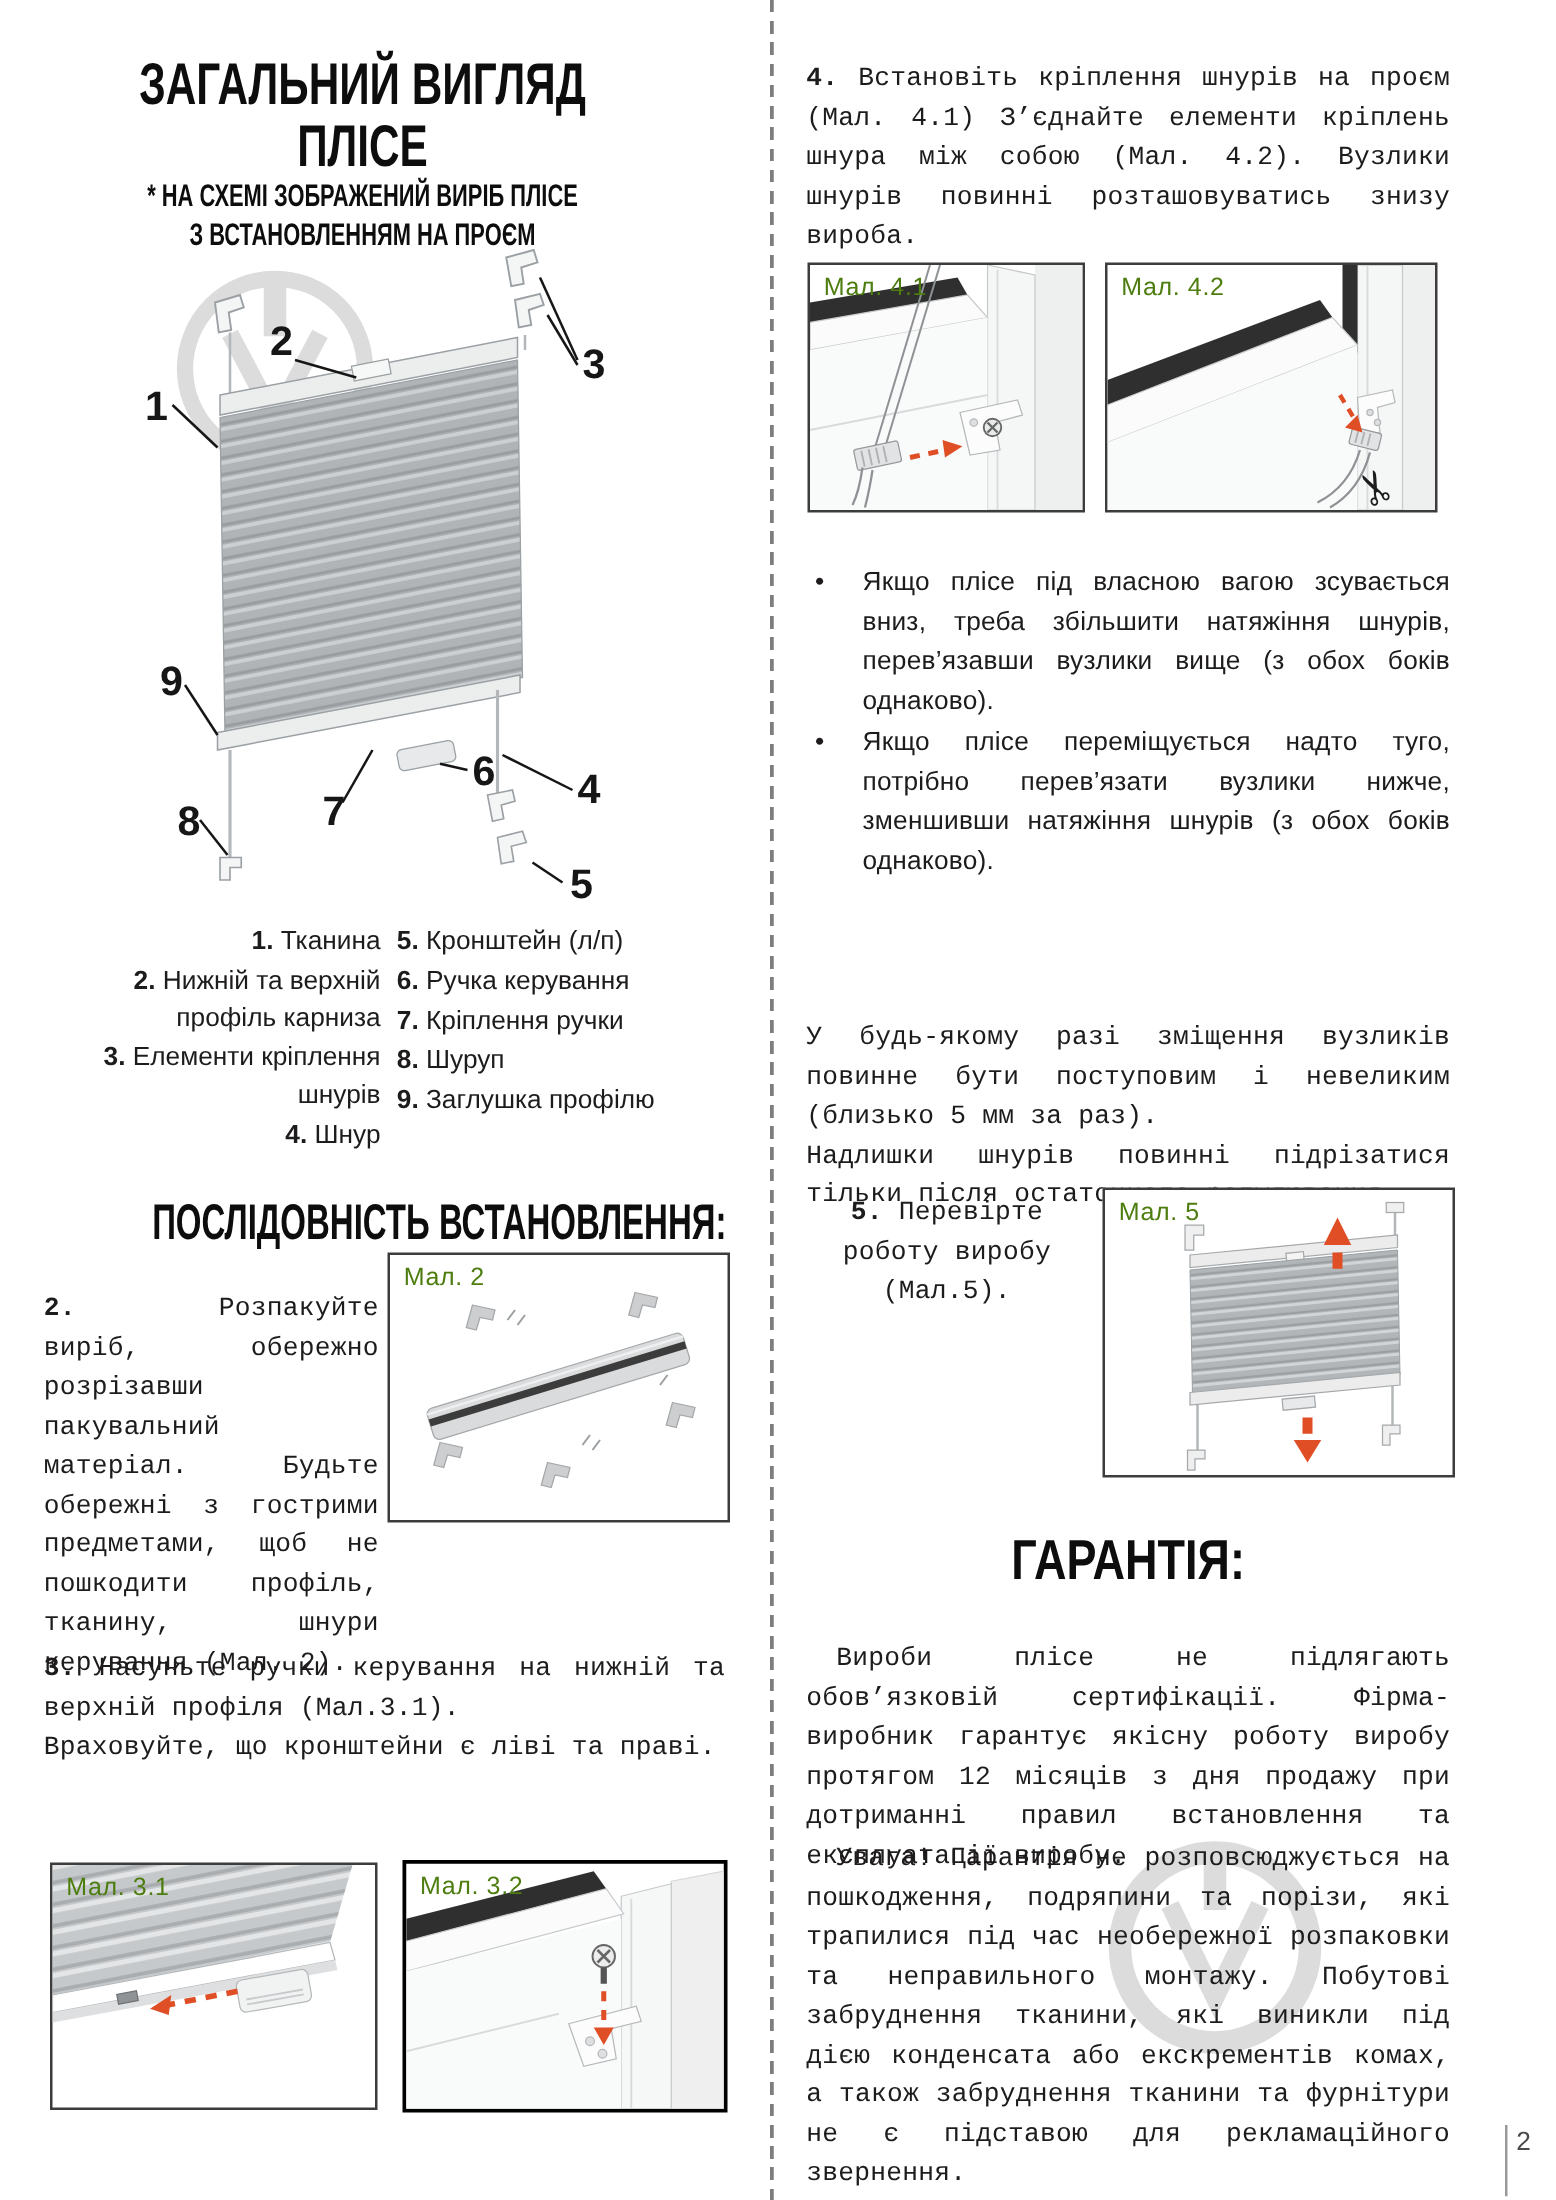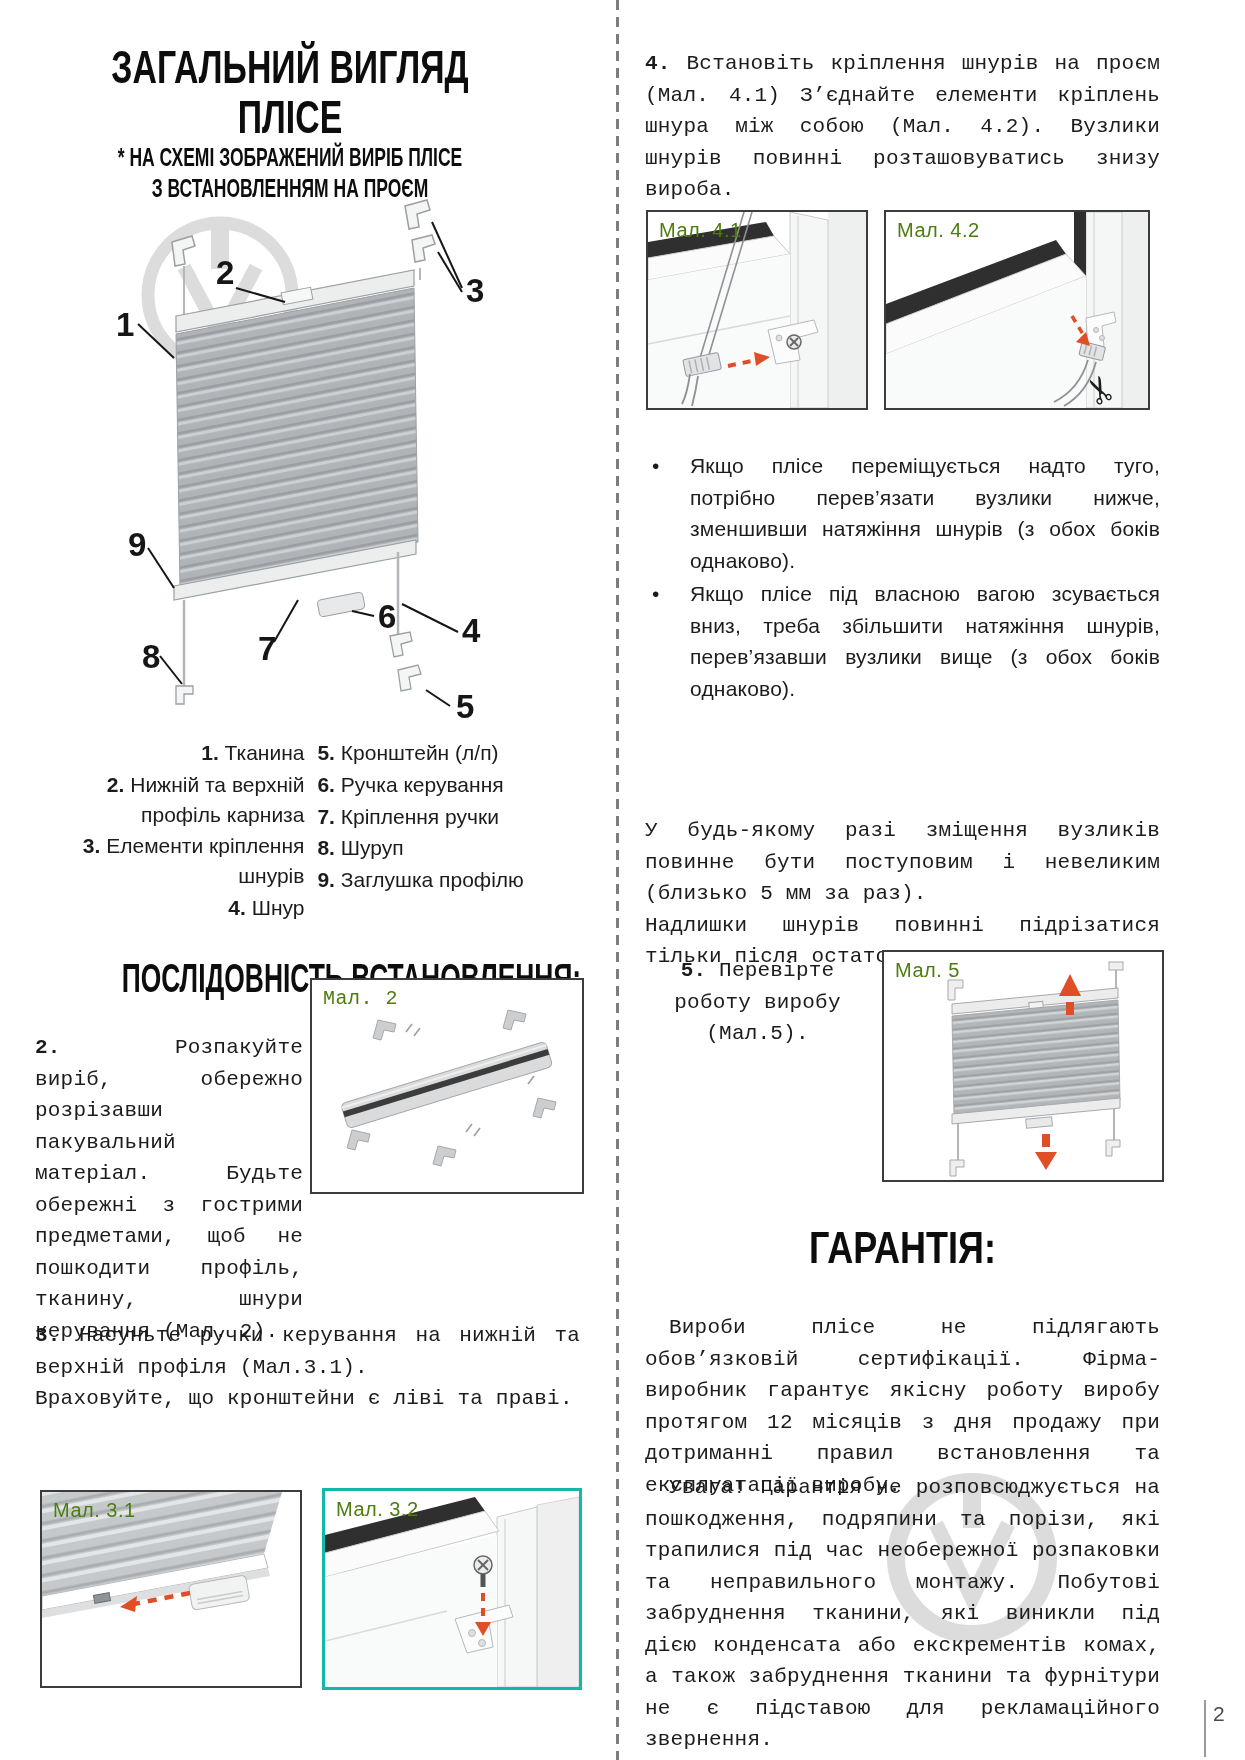--- a/index.html
+++ b/index.html
@@ -130,21 +130,21 @@
   </div>
 </div>
 
 <div class="abs" style="left:35px;top:956px;width:510px;">
   <div class="hline seq-line">ПОСЛІДОВНІСТЬ ВСТАНОВЛЕННЯ:</div>
 </div>
 
 <div class="abs body-text" style="left:35px;top:1032px;width:268px;">
   <p><b class="stepnum">2.</b>&nbsp;&nbsp;<span>Розпакуйте виріб, обережно розрізавши пакувальний матеріал. Будьте обережні з гострими предметами, щоб не пошкодити профіль, тканину, шнури керування (Мал. 2).</span></p>
 </div>
-<div class="figbox" style="left:310px;top:978px;width:270px;height:212px;border:2px solid #3c3c3c;font-family:Liberation Mono, monospace;">
+<div class="figbox" style="left:310px;top:1002px;width:270px;height:212px;border:2px solid #3c3c3c;">
   <svg viewBox="0 0 270 212">
     <g transform="rotate(-17 135 106)">
       <rect x="28" y="92" width="214" height="26" rx="5" fill="#d9dbdc" stroke="#a5a8aa"></rect>
       <line x1="28" y1="96" x2="242" y2="96" stroke="#eef0f0" stroke-width="2"></line>
       <rect x="28" y="100" width="214" height="6" fill="#3c3c3c"></rect>
     </g>
     <g fill="#ccced0" stroke="#a5a8aa" stroke-width="1">
       <path d="M66,40 l18,4 l-2,8 l-10,-2 l-3,10 l-8,-2 z"></path>
       <path d="M196,30 l18,4 l-2,8 l-10,-2 l-3,10 l-8,-2 z"></path>
       <path d="M40,150 l18,4 l-2,8 l-10,-2 l-3,10 l-8,-2 z"></path>
@@ -184,21 +184,21 @@
       <rect x="148" y="88" width="58" height="26" rx="5" fill="#f1f2f2" stroke="#b6b9bb"></rect>
       <line x1="154" y1="104" x2="200" y2="104" stroke="#c8cbcd" stroke-width="1.5"></line>
       <line x1="154" y1="108" x2="200" y2="108" stroke="#c8cbcd" stroke-width="1.5"></line>
     </g>
     <line x1="148" y1="101" x2="92" y2="112" stroke="#E04E26" stroke-width="4.5" stroke-dasharray="9 8"></line>
     <polygon points="78,115 95,104 93,120" fill="#E04E26"></polygon>
   </svg>
   <span class="figlabel">Мал. 3.1</span>
 </div>
 
-<div class="figbox" style="left:322px;top:1488px;width:254px;height:196px;border:3px solid #14b8a6;">
+<div class="figbox" style="left:322px;top:1488px;width:254px;height:196px;border:3px solid #000000;">
   <svg viewBox="0 0 254 196">
     <polygon points="212,14 254,6 254,196 212,196" fill="#efefef" stroke="#d4d6d8"></polygon>
     <polygon points="172,26 212,16 212,196 172,196" fill="#f6f7f7" stroke="#c7cacc"></polygon>
     <line x1="180" y1="28" x2="180" y2="196" stroke="#d8dadc" stroke-width="1.5"></line>
     <polygon points="0,44 150,6 160,20 0,62" fill="#2f2f2f"></polygon>
     <polygon points="0,62 160,20 174,40 0,86" fill="#fbfbfb" stroke="#c7cacc"></polygon>
     <polygon points="0,86 172,44 172,196 0,196" fill="#f9fafa"></polygon>
     <line x1="0" y1="150" x2="122" y2="120" stroke="#d8dadc" stroke-width="1.5"></line>
     <polygon points="130,128 184,114 188,126 164,132 168,156 142,162" fill="#fcfcfc" stroke="#b6b9bb"></polygon>
     <circle cx="147" cy="142" r="3.5" fill="#dedfe0" stroke="#b6b9bb"></circle>
@@ -269,22 +269,22 @@
     <path d="M202,148 C196,168 184,182 168,190" fill="none" stroke="#8e9295" stroke-width="1.8"></path>
     <path d="M210,150 C204,172 192,186 178,194" fill="none" stroke="#8e9295" stroke-width="1.8"></path>
     <line x1="186" y1="104" x2="198" y2="124" stroke="#E04E26" stroke-width="3.5" stroke-dasharray="7 6"></line>
     <polygon points="204,134 190,130 200,120" fill="#E04E26"></polygon>
     <text x="232" y="186" font-size="36" fill="#1c1c1c" transform="rotate(-115 232 186)">✂</text>
   </svg>
   <span class="figlabel">Мал. 4.2</span>
 </div>
 
 <div class="abs" style="left:645px;top:450px;width:515px;">
+  <div class="bullet">Якщо плісе під власною вагою зсувається вниз, треба збільшити натяжіння шнурів, перев’язавши вузлики вище (з обох боків однаково).</div>
   <div class="bullet">Якщо плісе переміщується надто туго, потрібно перев’язати вузлики нижче, зменшивши натяжіння шнурів (з обох боків однаково).</div>
-  <div class="bullet">Якщо плісе під власною вагою зсувається вниз, треба збільшити натяжіння шнурів, перев’язавши вузлики вище (з обох боків однаково).</div>
 </div>
 
 <div class="abs body-text" style="left:645px;top:815px;width:515px;">
   <p>У будь-якому разі зміщення вузликів повинне бути поступовим і невеликим (близько 5 мм за раз).</p>
   <p>Надлишки шнурів повинні підрізатися тільки після остаточного регулювання.</p>
 </div>
 
 <div class="abs body-text" style="left:645px;top:955px;width:225px;text-align:center;">
   <p><b class="stepnum">5.</b> <span>Перевірте</span></p>
   <p>роботу виробу (Мал.5).</p>

